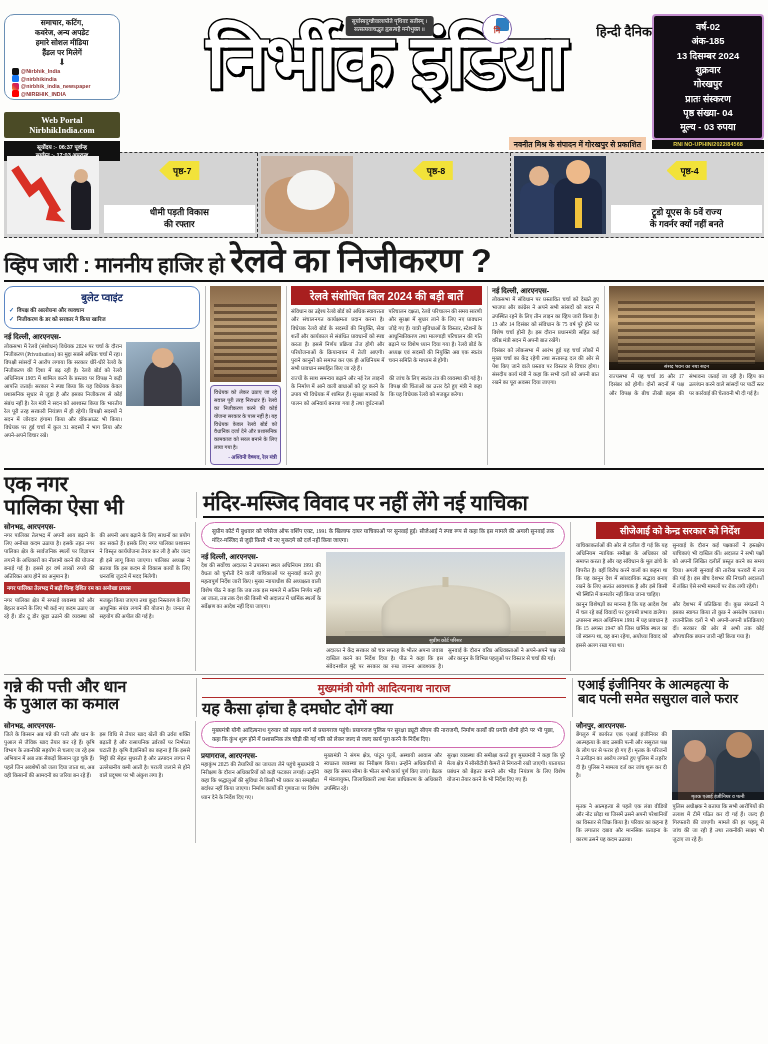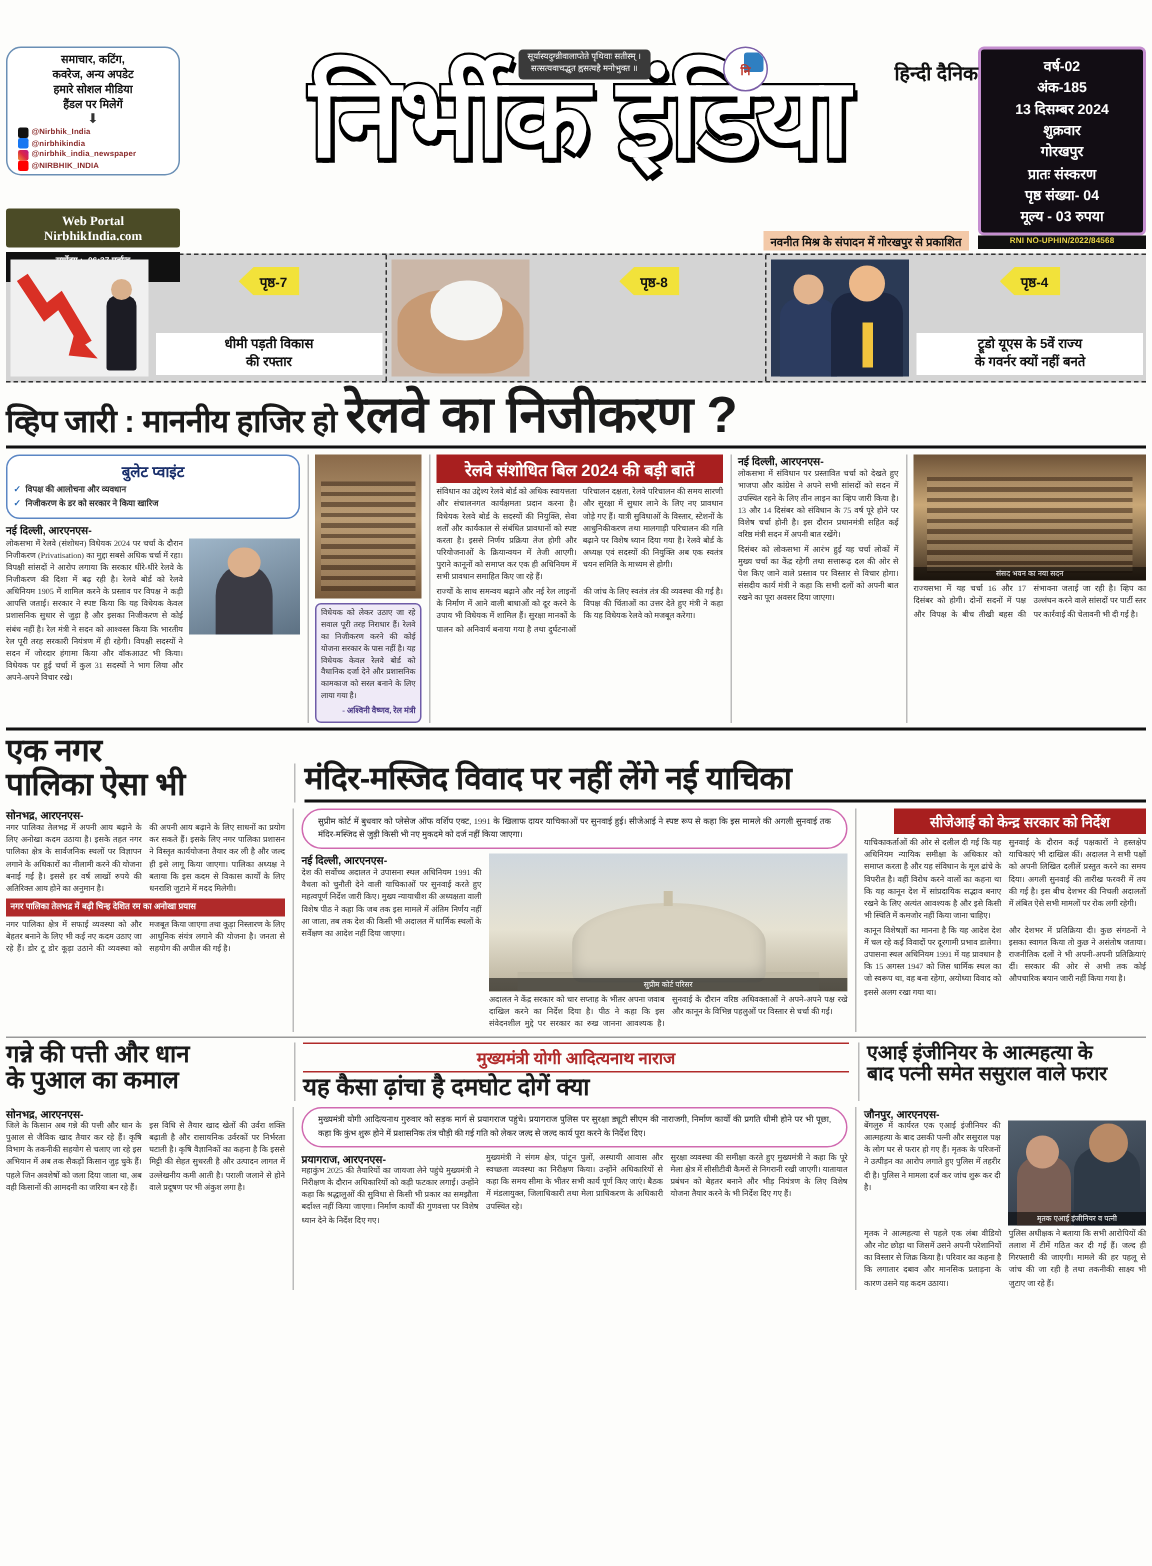--- a/index.html
+++ b/index.html
@@ -4,42 +4,42 @@
 <style>
   * { box-sizing: border-box; margin: 0; padding: 0; }
   body {
     width: 768px; height: 1044px;
     background: #fdfdfb;
     font-family: "Liberation Sans", sans-serif;
     color: #111;
     overflow: hidden;
     position: relative;
   }
-  .page { width: 768px; height: 760px; position: relative; padding: 17px 4px; }
+  .page { width: 768px; height: 760px; position: relative; padding: 0 4px; }
 
   
   .masthead { display: flex; align-items: stretch; height: 148px; padding-top: 14px; }
   .mh-left { width: 116px; display: flex; flex-direction: column; gap: 2px; }
   .promo-box {
     border: 1.5px solid #6a8fb5; border-radius: 10px; background: #fff;
     padding: 3px 3px 2px 3px; text-align: center;
   }
   .promo-line { font-size: 7.4px; font-weight: bold; line-height: 1.34; color: #111; }
   .promo-arrow { font-size: 9px; line-height: 1; color: #333; }
   .social-list { margin-top: 1px; display: flex; flex-direction: column; gap: 0.5px; align-items: flex-start; padding-left: 4px; }
   .social-row { display: flex; align-items: center; gap: 2px; }
   .sicon { width: 7px; height: 7px; border-radius: 1.5px; display: inline-block; flex: none; }
   .sicon.x { background: #111; }
   .sicon.fb { background: #1877f2; }
   .sicon.ig { background: linear-gradient(45deg,#f09433,#dc2743,#bc1888); }
   .sicon.yt { background: #ff0000; }
   .shandle { font-size: 5.2px; font-weight: bold; color: #8a2b2b; letter-spacing: .1px; }
   .webportal {
     background: #4b4b26; color: #fff; text-align: center; padding: 3px 2px;
-    border-radius: 2px; margin-top: 20px;
+    border-radius: 2px; margin-top: 10px;
   }
   .webportal .wp1 { font-size: 8.5px; font-weight: bold; font-family: "Liberation Serif", serif; }
   .webportal .wp2 { font-size: 8.5px; font-weight: bold; font-family: "Liberation Serif", serif; }
   .suntimes { background: #111; color: #fff; text-align: center; padding: 2px 1px; margin-top: 1px; }
   .suntimes div { font-size: 5.6px; font-weight: bold; line-height: 1.45; }
 
   .mh-center { flex: 1; position: relative; display: flex; flex-direction: column; align-items: center; }
   .sanskrit-band {
     position: absolute; top: 2px; left: 50%; transform: translateX(-46%);
     background: #3a3a3a; color: #fff; border-radius: 3px; padding: 2px 6px;

